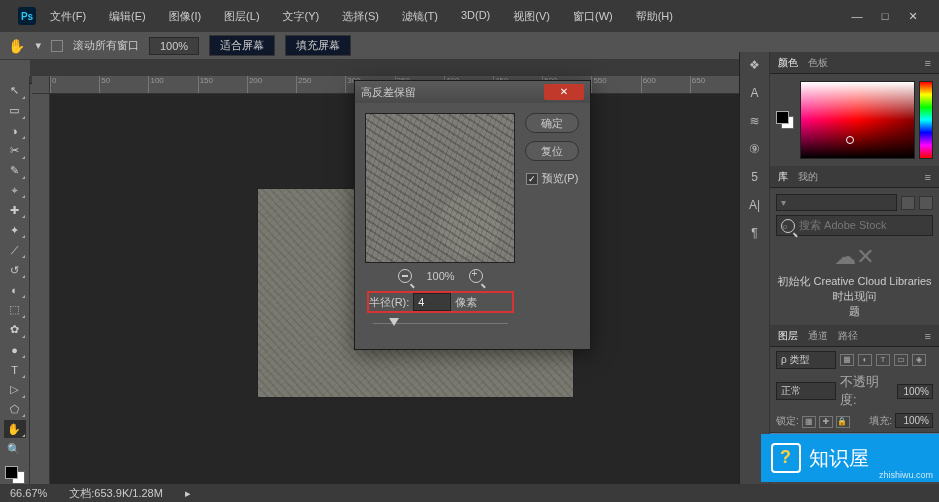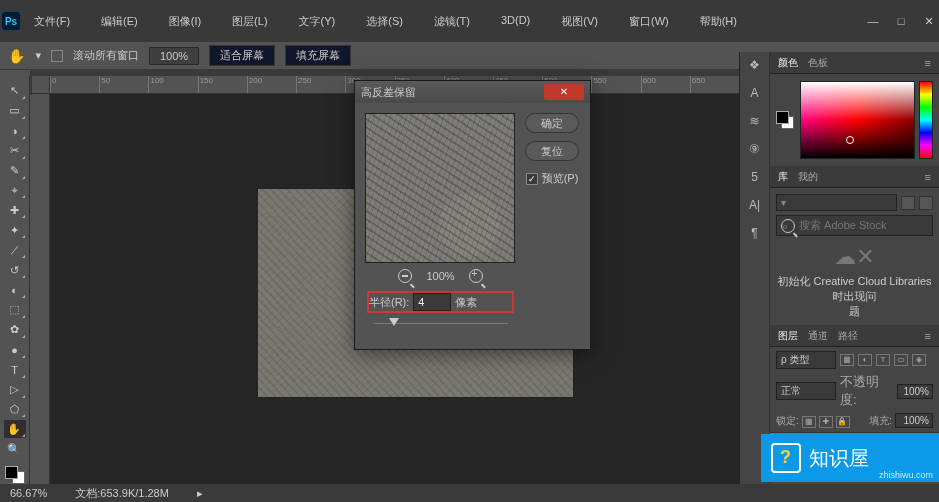--- a/index.html
+++ b/index.html
@@ -1,19 +1,19 @@
 <!DOCTYPE html>
 <html><head>
 <meta charset="utf-8">
 <style>
 *{margin:0;padding:0;box-sizing:border-box;font-family:"Microsoft YaHei",Arial,sans-serif;font-size:11px;color:#ccc;user-select:none}
 body{width:939px;height:502px;background:#535353;overflow:hidden;position:relative}
-.titlebar{height:42px;background:#393939;display:flex;align-items:center;padding:0 2px}
+.titlebar{height:32px;background:#393939;display:flex;align-items:center;padding:0 18px}
 .ps-logo{width:18px;height:18px;background:#001e36;color:#31c5f0;border-radius:3px;font-weight:bold;font-size:10px;display:flex;align-items:center;justify-content:center;margin-right:8px}
-.menu{display:flex;gap:19px}
+.menu{display:flex;gap:11px}
 .menu span{padding:3px 6px;cursor:default}
 .win-ctrl{margin-left:auto;display:flex;gap:12px;color:#999}
 .win-ctrl span{width:16px;text-align:center}
 .options{height:28px;background:#535353;border-bottom:1px solid #383838;display:flex;align-items:center;padding:0 8px;gap:10px}
 .hand-ic{font-size:14px}
 .chk{width:12px;height:12px;border:1px solid #888;display:inline-block;vertical-align:middle}
 .zoom-box{background:#3f3f3f;border:1px solid #2a2a2a;padding:2px 10px}
 .btn-op{background:#0f172a;border:1px solid #333;padding:2px 10px}
 .tabrow{height:24px;background:#3a3a3a;border-bottom:1px solid #222;display:flex}
 .left-gap{width:30px;background:#535353}
@@ -64,21 +64,21 @@
 .opac-val{background:#3a3a3a;border:1px solid #222;padding:1px 3px;font-size:10px;width:38px;text-align:right}
 .lock-row{display:flex;gap:3px;align-items:flex-end}
 .lock-row span{color:#aaa;font-size:10px}
 .layer-list{flex:1;overflow:hidden}
 .layer{display:flex;align-items:center;height:32px;border-bottom:1px solid #333;padding:0 4px;gap:6px}
 .layer.sel{background:#5a7aa0}
 .eye{width:14px;color:#ccc}
 .thumb{width:28px;height:24px;background:#888;border:1px solid #222;background-image:repeating-linear-gradient(45deg,rgba(0,0,0,.2) 0 2px,transparent 2px 4px)}
 .lname{font-size:10px}
 .layer-foot{height:22px;border-top:1px solid #222;display:flex;align-items:center;justify-content:flex-end;gap:8px;padding:0 6px;color:#aaa}
-.status{position:absolute;left:0;bottom:0;right:0;height:18px;background:#3a3a3a;display:flex;align-items:center;padding:0 10px;gap:28px;font-size:10px;color:#bbb}
+.status{position:absolute;left:0;bottom:0;right:0;height:18px;background:#3a3a3a;display:flex;align-items:center;padding:0 10px;gap:22px;font-size:10px;color:#bbb}
 
 .dialog{position:absolute;left:354px;top:80px;width:237px;background:#535353;border:1px solid #1a1a1a;box-shadow:0 4px 20px rgba(0,0,0,.5)}
 .dlg-title{height:22px;background:linear-gradient(#5a5a5a,#4a4a4a);display:flex;align-items:center;padding:0 6px;font-size:11px}
 .dlg-close{margin-left:auto;width:40px;height:16px;background:#c0392b;color:#fff;text-align:center;border-radius:2px;font-size:10px;line-height:16px}
 .dlg-body{padding:10px;display:flex;gap:8px}
 .dlg-left{flex:1}
 .preview{width:150px;height:150px;border:1px solid #222;background:#7d7d7a;background-image:repeating-linear-gradient(33deg,rgba(60,50,40,.35) 0 2px,transparent 2px 7px),repeating-linear-gradient(-70deg,rgba(80,75,65,.3) 0 1px,transparent 1px 5px),radial-gradient(circle at 70% 75%,rgba(140,140,130,.5) 0 30px,transparent 32px)}
 .zoom-row{display:flex;align-items:center;justify-content:center;gap:14px;margin-top:6px}
 .mag{width:14px;height:14px;border:1.5px solid #ccc;border-radius:50%;position:relative}
 .mag::after{content:"";position:absolute;right:-4px;bottom:-4px;width:5px;height:1.5px;background:#ccc;transform:rotate(45deg)}

